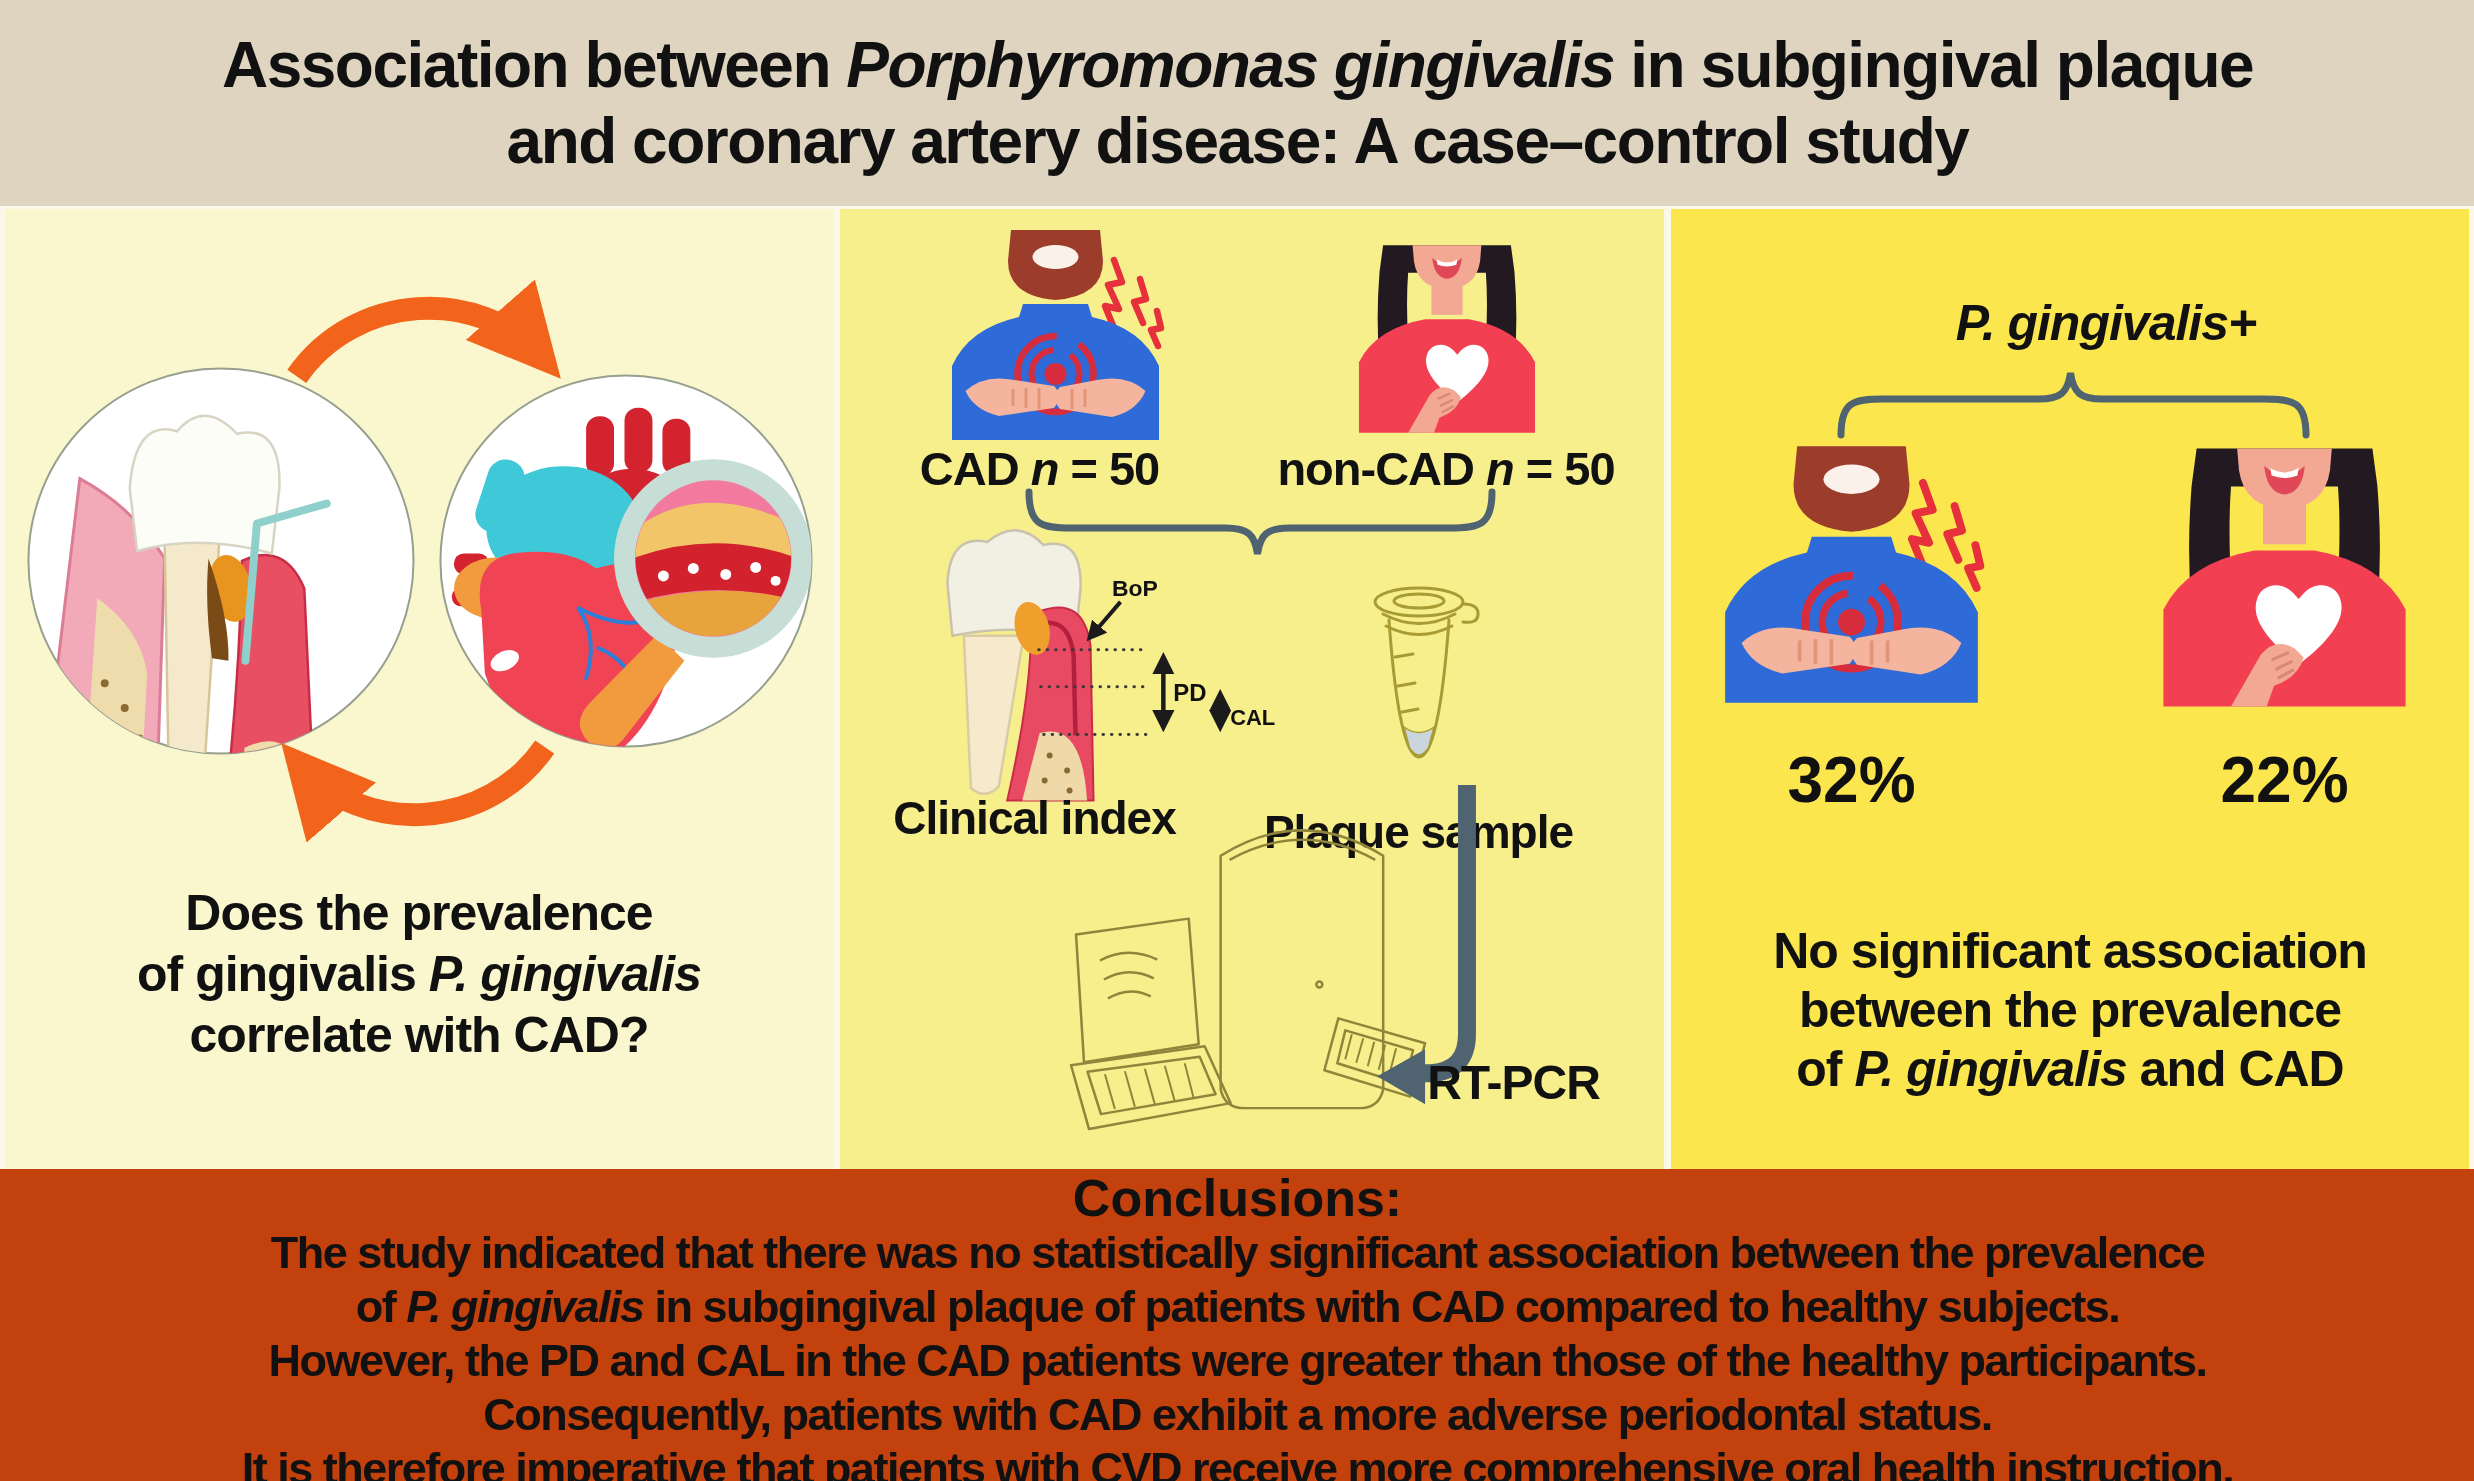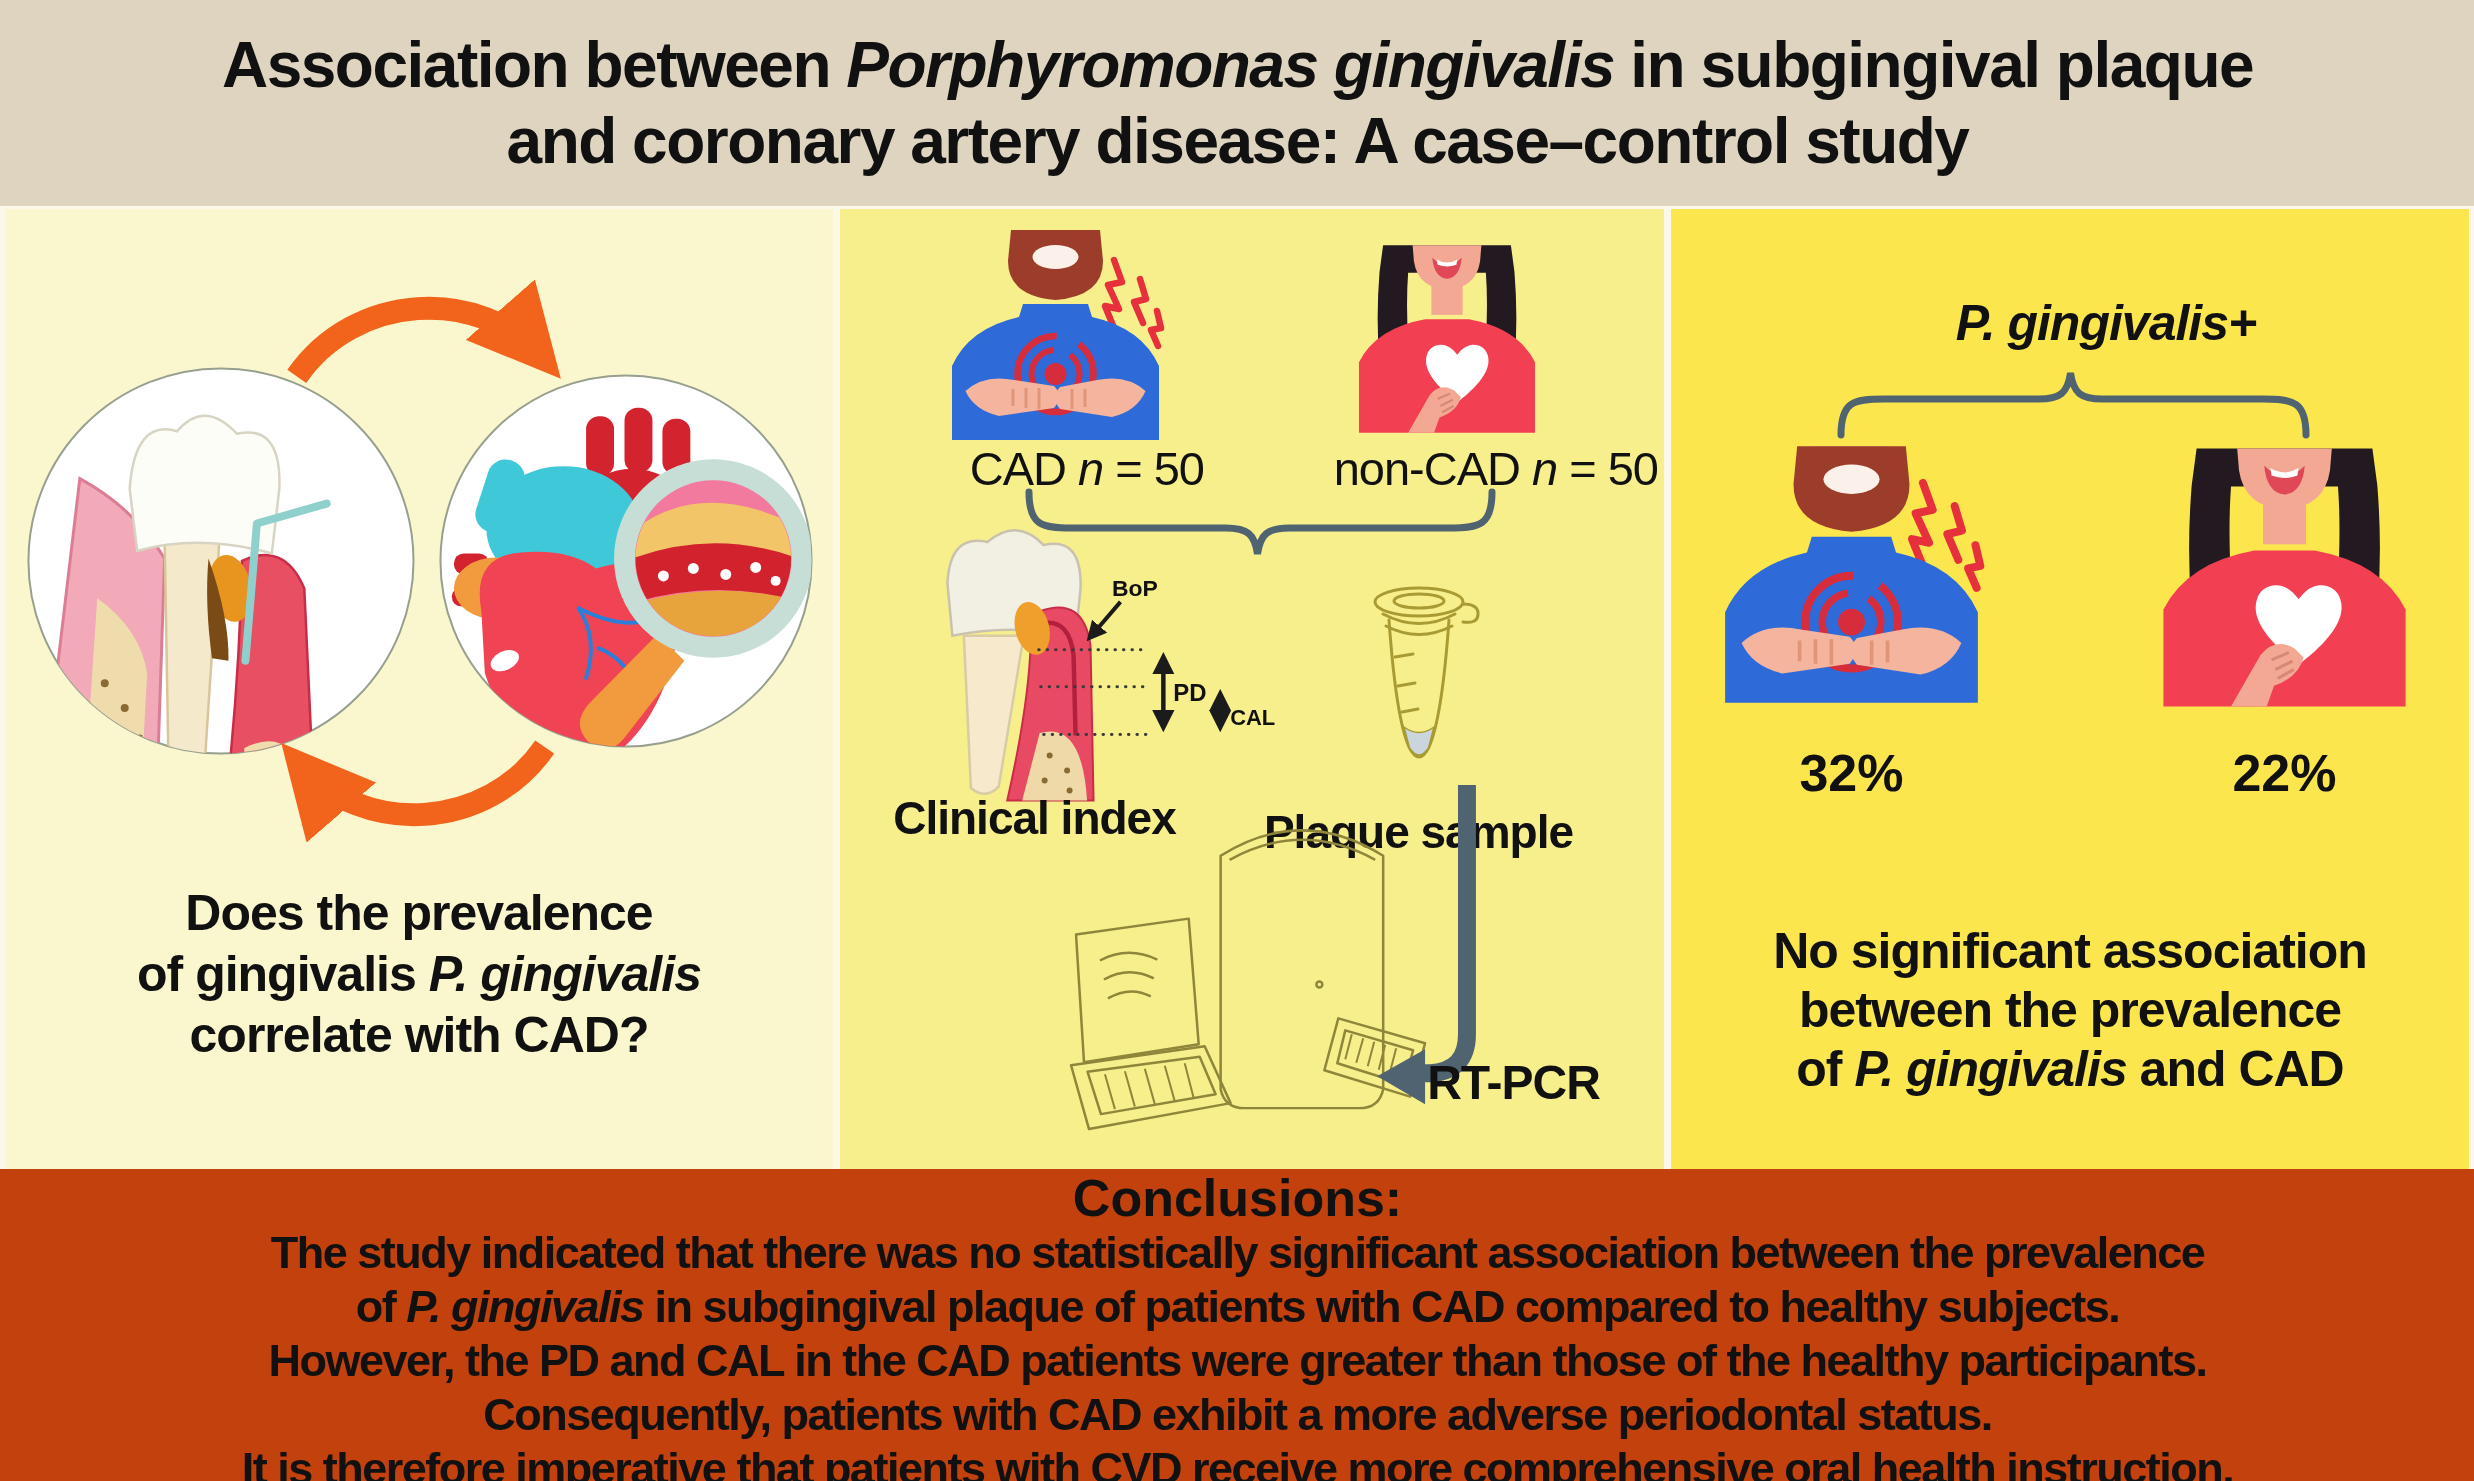--- a/index.html
+++ b/index.html
@@ -9,24 +9,24 @@
           display:flex;flex-direction:column;justify-content:center;align-items:center;}
   .banner .tline{font-size:64px;font-weight:bold;letter-spacing:-1.5px;line-height:76px;white-space:nowrap;}
   .panel{position:absolute;top:209px;height:960px;}
   .panel-left{left:5px;width:828px;background:#FAF6CE;}
   .panel-mid{left:840px;width:824px;background:#F7EF8C;}
   .panel-right{left:1671px;width:798px;background:#FCE64E;}
   .abs{position:absolute;}
   .ctr{text-align:center;}
   .i{font-style:italic;}
   .question{top:674px;left:0;width:100%;font-size:50px;font-weight:bold;line-height:61px;letter-spacing:-1px;}
-  .grouplabel{font-size:47px;font-weight:normal;letter-spacing:-1px;white-space:nowrap;text-align:right;}
+  .grouplabel{font-size:47px;font-weight:bold;letter-spacing:-1px;white-space:nowrap;}
   .caption{font-size:46px;font-weight:bold;letter-spacing:-1px;}
   .pgheader{top:85px;left:0;width:100%;font-size:50px;font-weight:bold;font-style:italic;letter-spacing:-1px;padding-left:36px;}
-  .pct{font-size:52px;font-weight:bold;}
+  .pct{font-size:64px;font-weight:bold;}
   .result{top:713px;left:0;width:100%;font-size:50px;font-weight:bold;line-height:59px;letter-spacing:-1px;}
   .footer{position:absolute;top:1169px;left:0;width:2475px;height:312px;background:#c2410c;text-align:center;}
   .footer .chead{font-size:52px;font-weight:bold;margin-top:1px;line-height:56px;}
   .footer .cline{font-size:45px;font-weight:bold;line-height:54px;letter-spacing:-1.5px;white-space:nowrap;}
   svg{display:block;}
 </style>
 </head>
 <body>
 
 <div class="poster">

